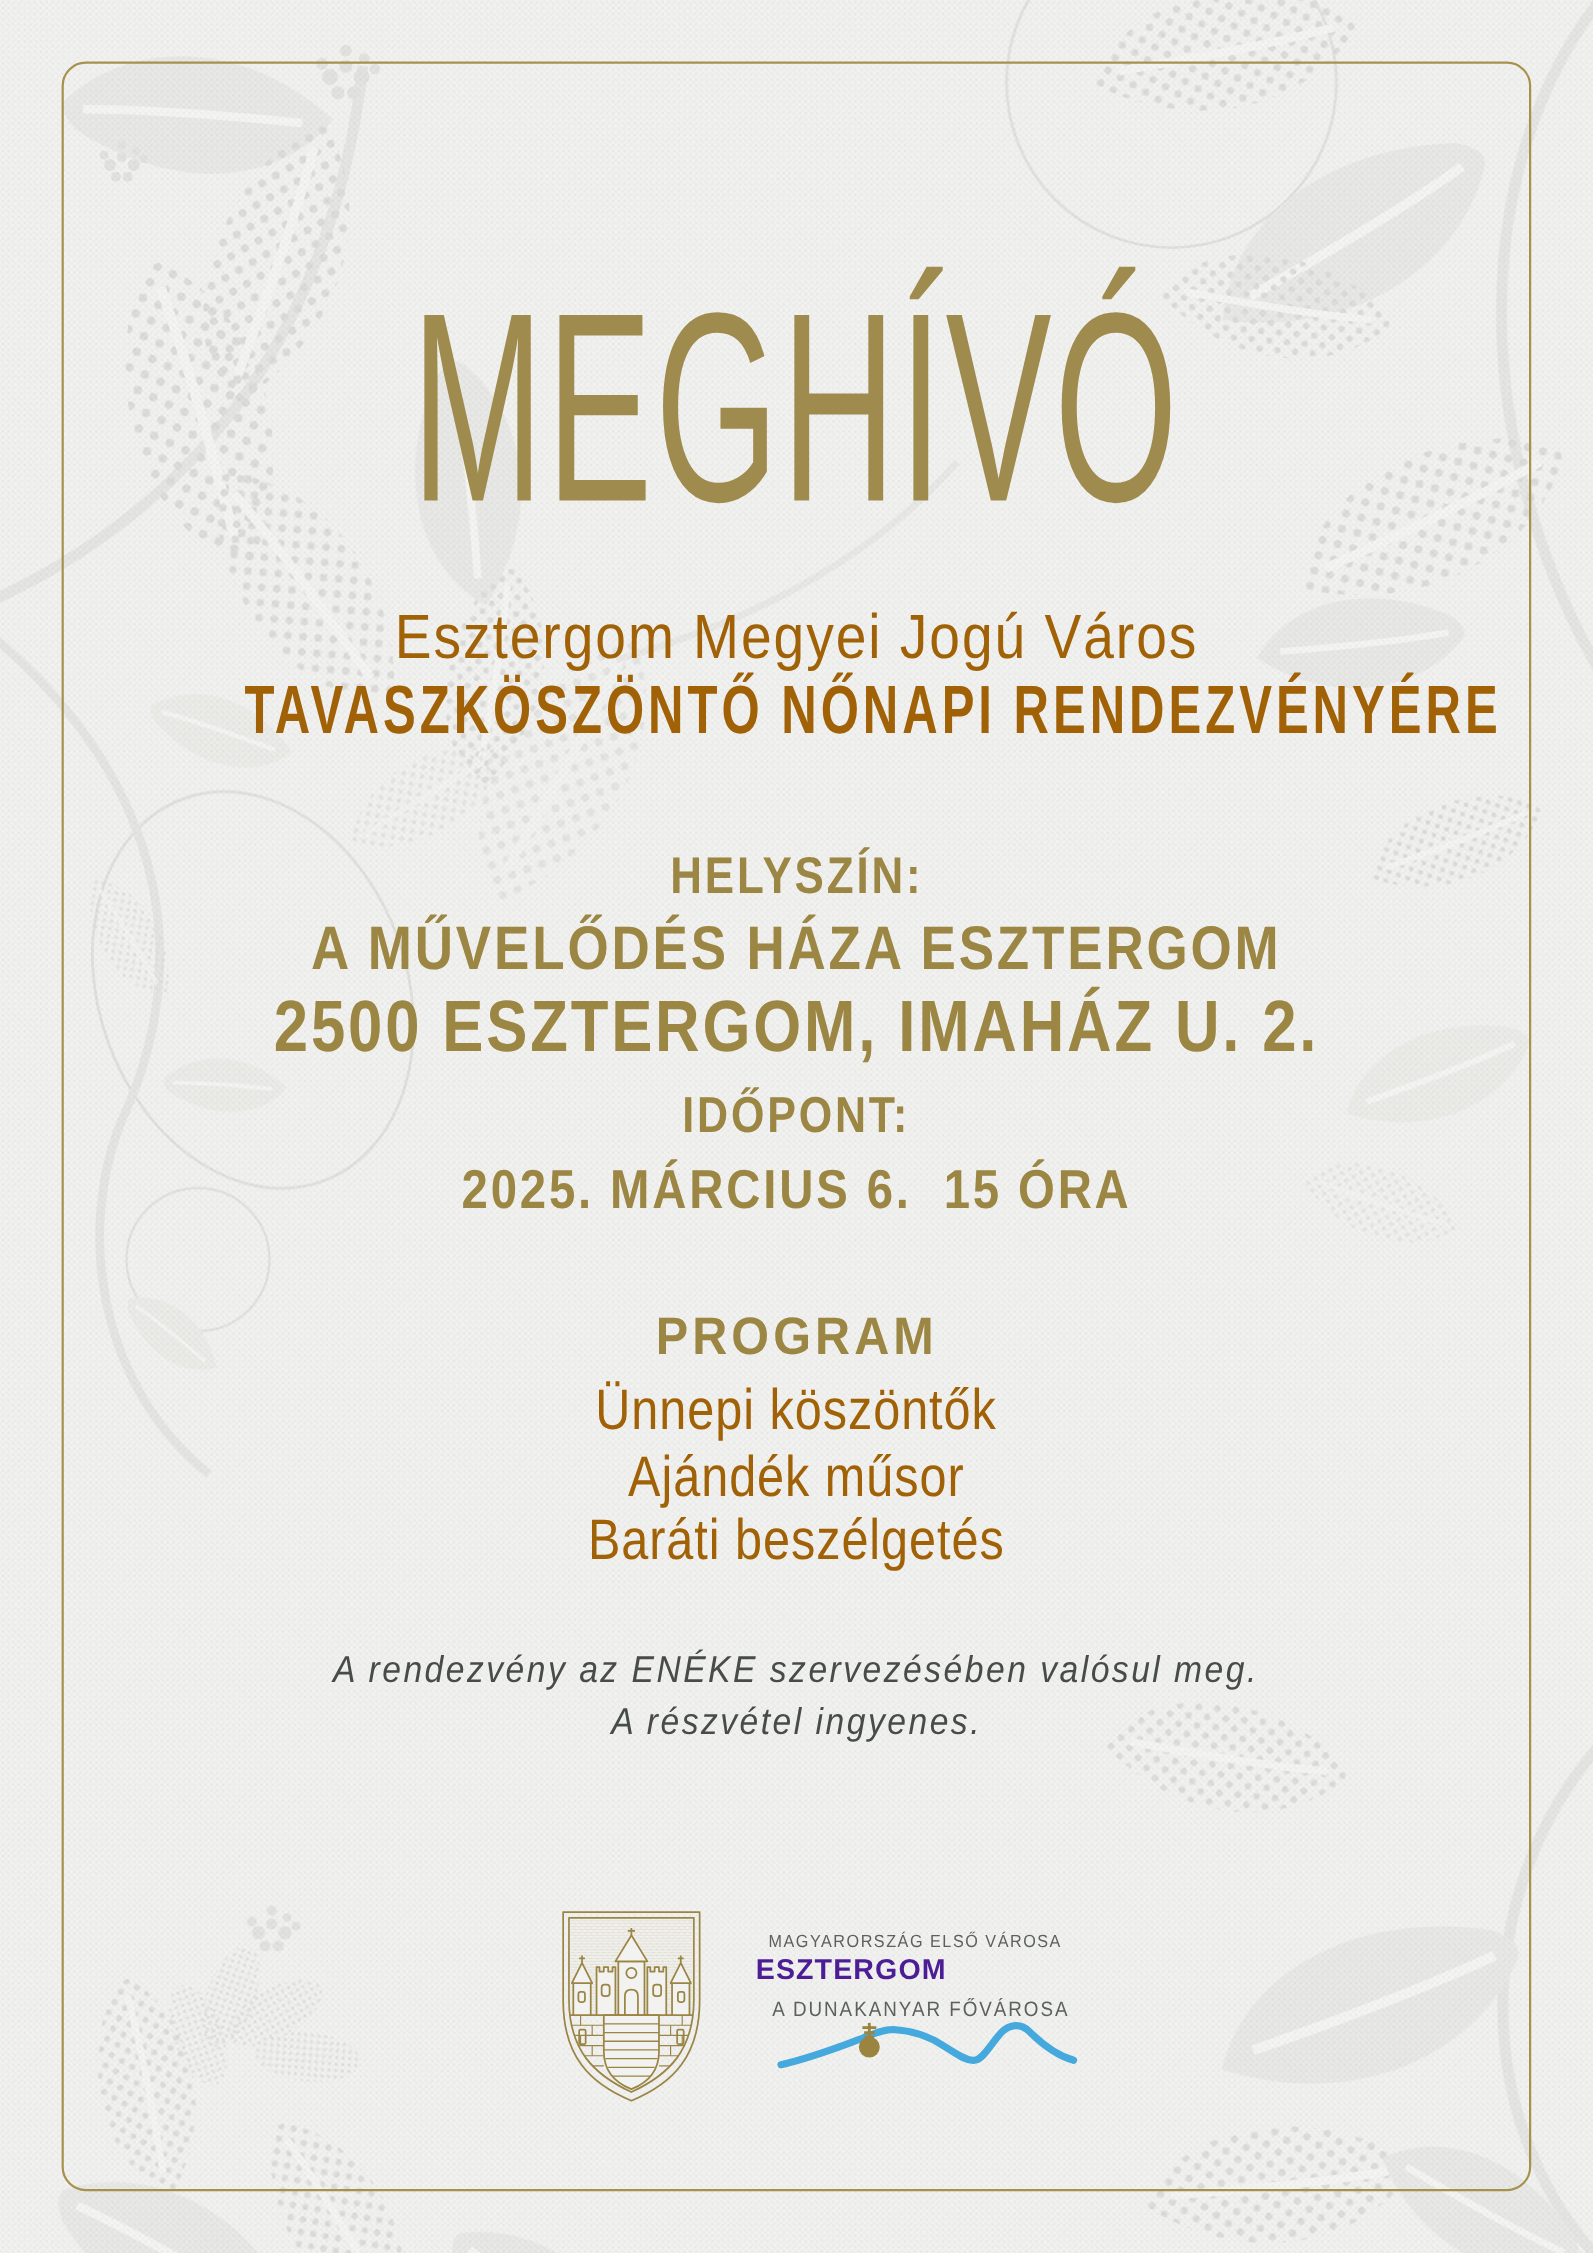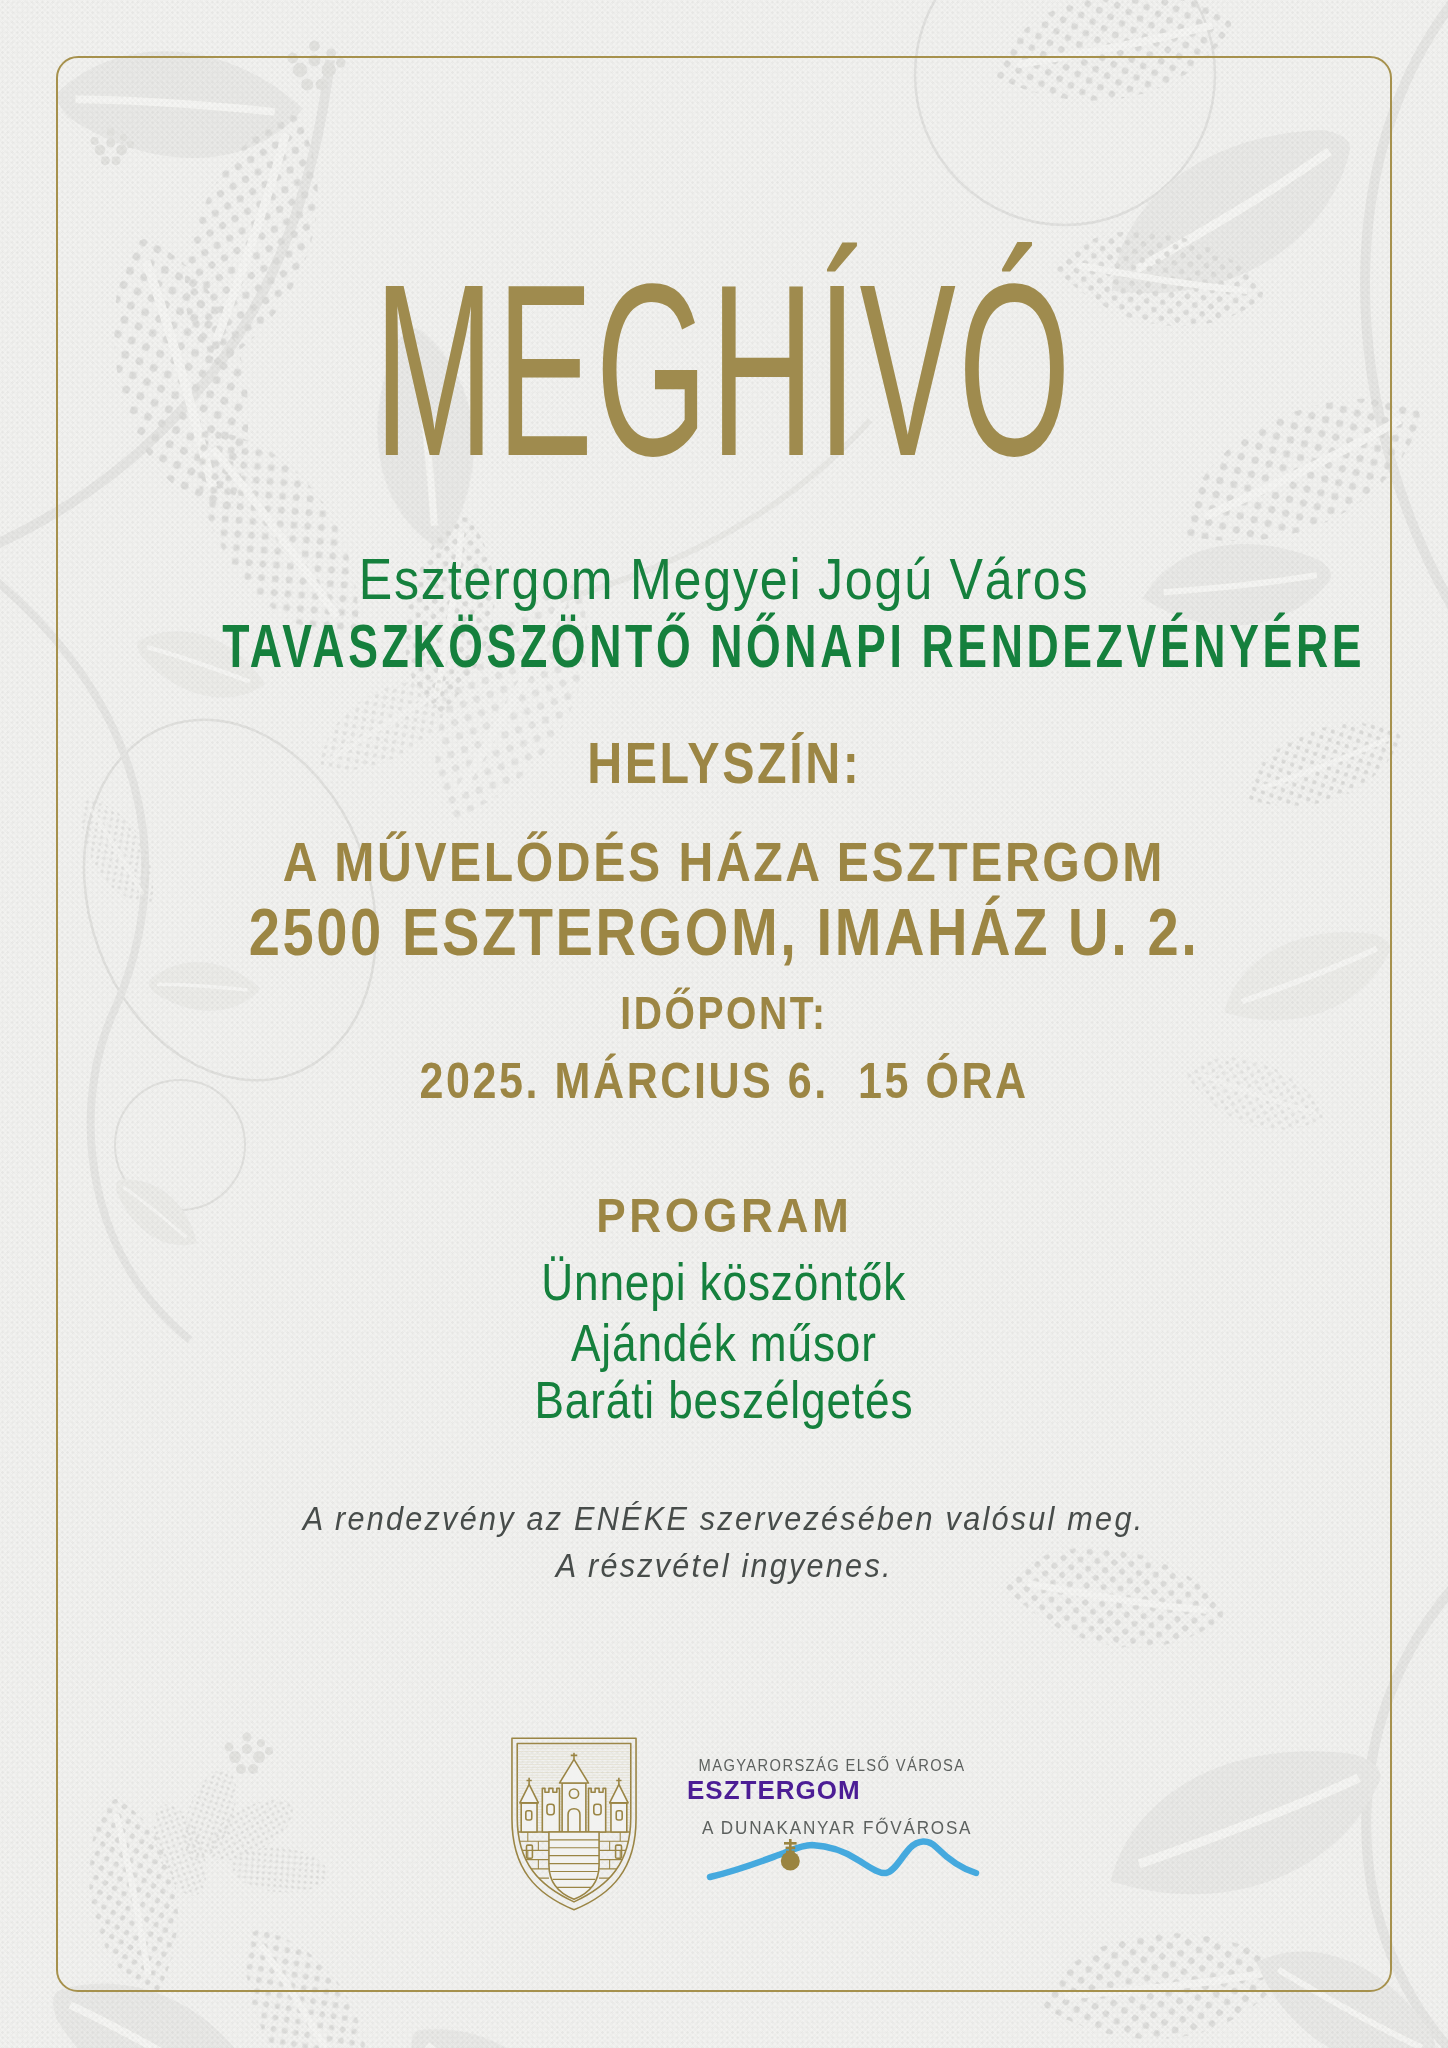--- a/index.html
+++ b/index.html
@@ -23,26 +23,26 @@
   }
   .line{
     position:absolute;left:0;width:100%;text-align:center;
     line-height:1;white-space:pre;
   }
   .cond{
     display:inline-block;white-space:pre;
     transform:scaleX(var(--sx,.85));transform-origin:50% 50%;
   }
   .gold{color:#9c8644}
-  .dark{color:#15803d}
+  .dark{color:#a16207}
   .b{font-weight:bold}
   .t-title {top:248px;font-size:245px;color:#9f8b4e;letter-spacing:4px;--sx:.59}
   .t-org   {top:551px;font-size:57px;letter-spacing:2px;--sx:.88}
   .t-event {top:615px;font-size:62px;letter-spacing:5px;--sx:.72}
-  .t-vhead {top:735px;font-size:57px;letter-spacing:3px;--sx:.85}
+  .t-vhead {top:772px;font-size:47px;letter-spacing:3px;--sx:.85}
   .t-vname {top:834px;font-size:56px;letter-spacing:3px;--sx:.86}
   .t-vaddr {top:899px;font-size:66px;letter-spacing:3px;--sx:.85}
   .t-thead {top:990px;font-size:46px;letter-spacing:3px;--sx:.85}
   .t-tval  {top:1056px;font-size:50px;letter-spacing:3px;--sx:.86}
   .t-phead {top:1192px;font-size:48px;letter-spacing:4px;--sx:.92}
   .t-item1 {top:1256px}
   .t-item2 {top:1317px}
   .t-item3 {top:1374px}
   .item    {font-size:52px;letter-spacing:1px;--sx:.85}
   .t-note1 {top:1501px}

